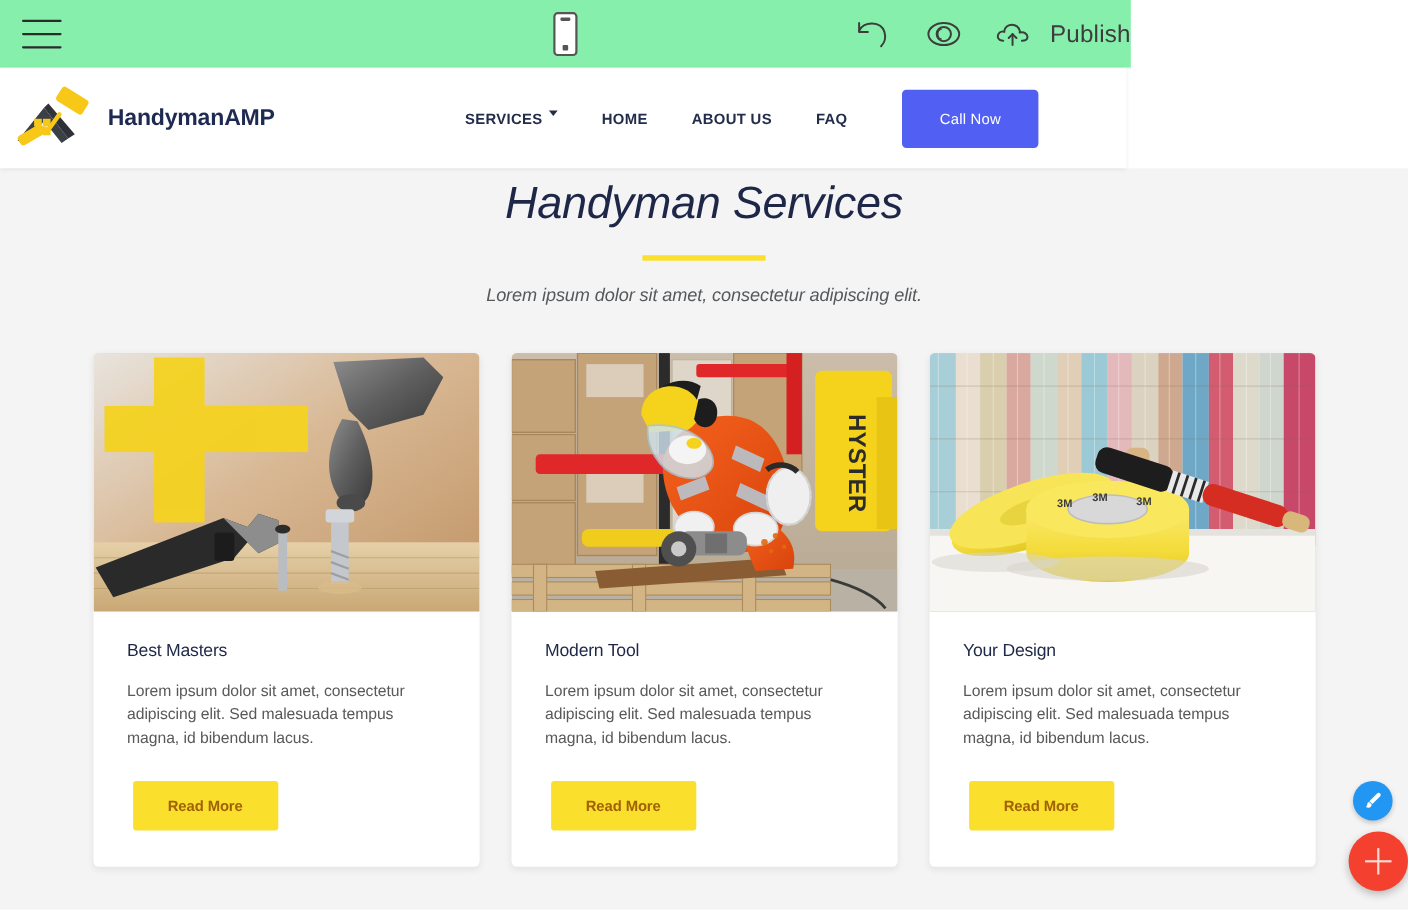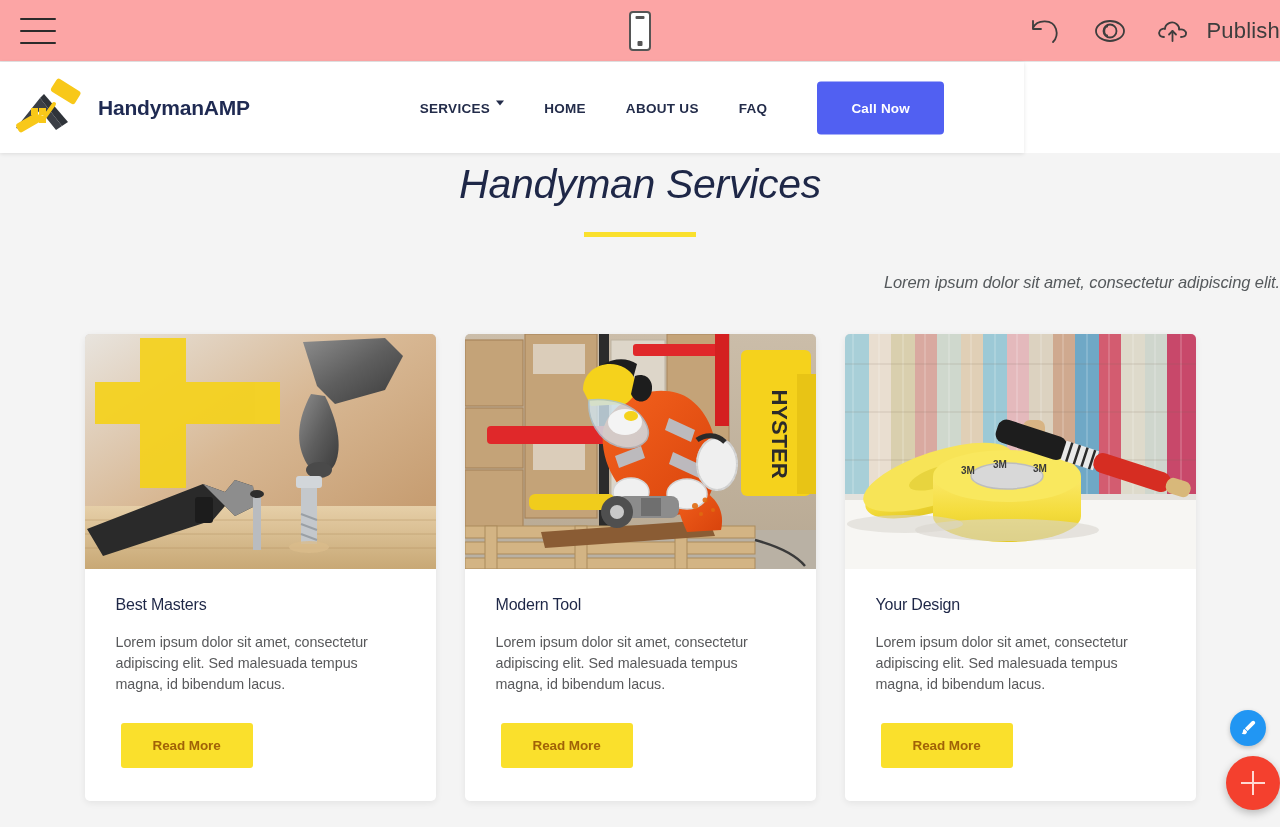--- a/index.html
+++ b/index.html
@@ -6,22 +6,22 @@
   html, body {
     width: 1280px; height: 827px;
     font-family: "Liberation Sans", sans-serif;
     background: #ffffff;
     overflow: hidden;
   }
 
   
   .editor-toolbar {
     position: relative;
-    width: 1280px; height: 62px;
-    background: #fca5a5;
+    width: 1028px; height: 62px;
+    background: #86efac;
     border-bottom: 1px solid #e4e4e4;
     display: flex; align-items: center;
   }
   .hamburger {
     position: absolute; left: 20px; top: 50%;
     transform: translateY(-50%);
     width: 36px; height: 26px;
     display: flex; flex-direction: column; justify-content: space-between;
     cursor: pointer;
   }
@@ -89,21 +89,21 @@
   .caret {
     width: 0; height: 0;
     border-left: 4.5px solid transparent;
     border-right: 4.5px solid transparent;
     border-top: 5px solid #232c4a;
     display: inline-block;
   }
   .call-now-btn {
     margin-left: 30px;
     background: #5160f2;
-    color: #fff; font-size: 13.5px; font-weight: bold;
+    color: #fff; font-size: 13.5px; font-weight: normal;
     padding: 19px 34px; border-radius: 4px;
     border: none; cursor: pointer; white-space: nowrap;
     letter-spacing: 0.2px;
   }
 
   
   .page-body {
     width: 1280px; height: 674px;
     background: #f4f4f4;
     position: relative;
@@ -112,23 +112,22 @@
   .section-head { padding-top: 5px; text-align: center; font-style: italic; }
   .section-title {
     font-size: 41px; color: #1e2747; font-weight: normal;
     letter-spacing: -0.3px; line-height: 1.3;
   }
   .title-rule {
     width: 112px; height: 5px; background: #fae02c;
     margin: 21px auto 0;
   }
   .section-sub {
-    margin-top: 36px; font-size: 16.5px; color: #55595c;
+    margin-top: 23px; font-size: 16.5px; color: #55595c;
     letter-spacing: -0.1px;
-    text-align: right;
   }
 
   .cards-row {
     display: flex; justify-content: center; gap: 29px;
     margin-top: 42px;
   }
   .card {
     width: 351px;
     background: #ffffff;
     border-radius: 5px;

